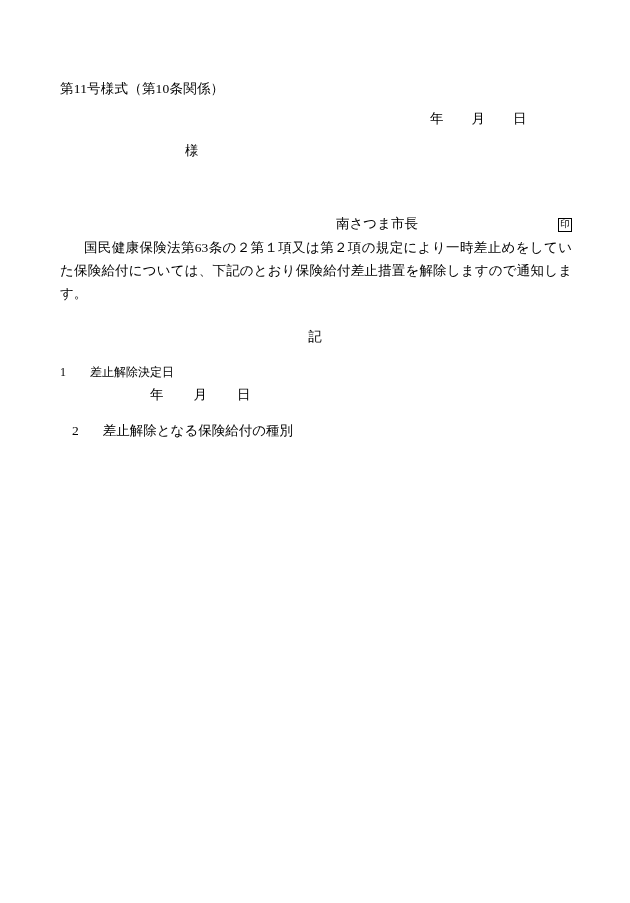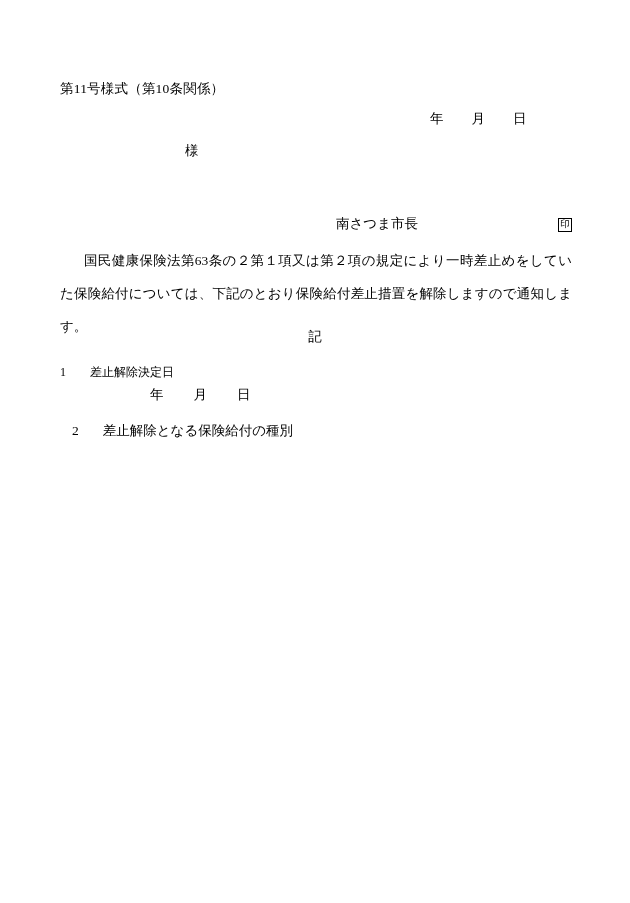--- a/index.html
+++ b/index.html
@@ -75,25 +75,24 @@
     font-size: 14px;
     letter-spacing: 0.5px;
   }
 
   
   .body-para {
     left: 60px;
     top: 236px;
     width: 512px;
     font-size: 13.5px;
-    line-height: 33px;
+    line-height: 23px;
     text-align: justify;
     text-indent: 24px;
     white-space: normal;
-    margin-top: 8px;
   }
 
   
   .ki {
     left: 0;
     top: 328px;
     width: 630px;
     text-align: center;
     font-size: 13.5px;
   }

